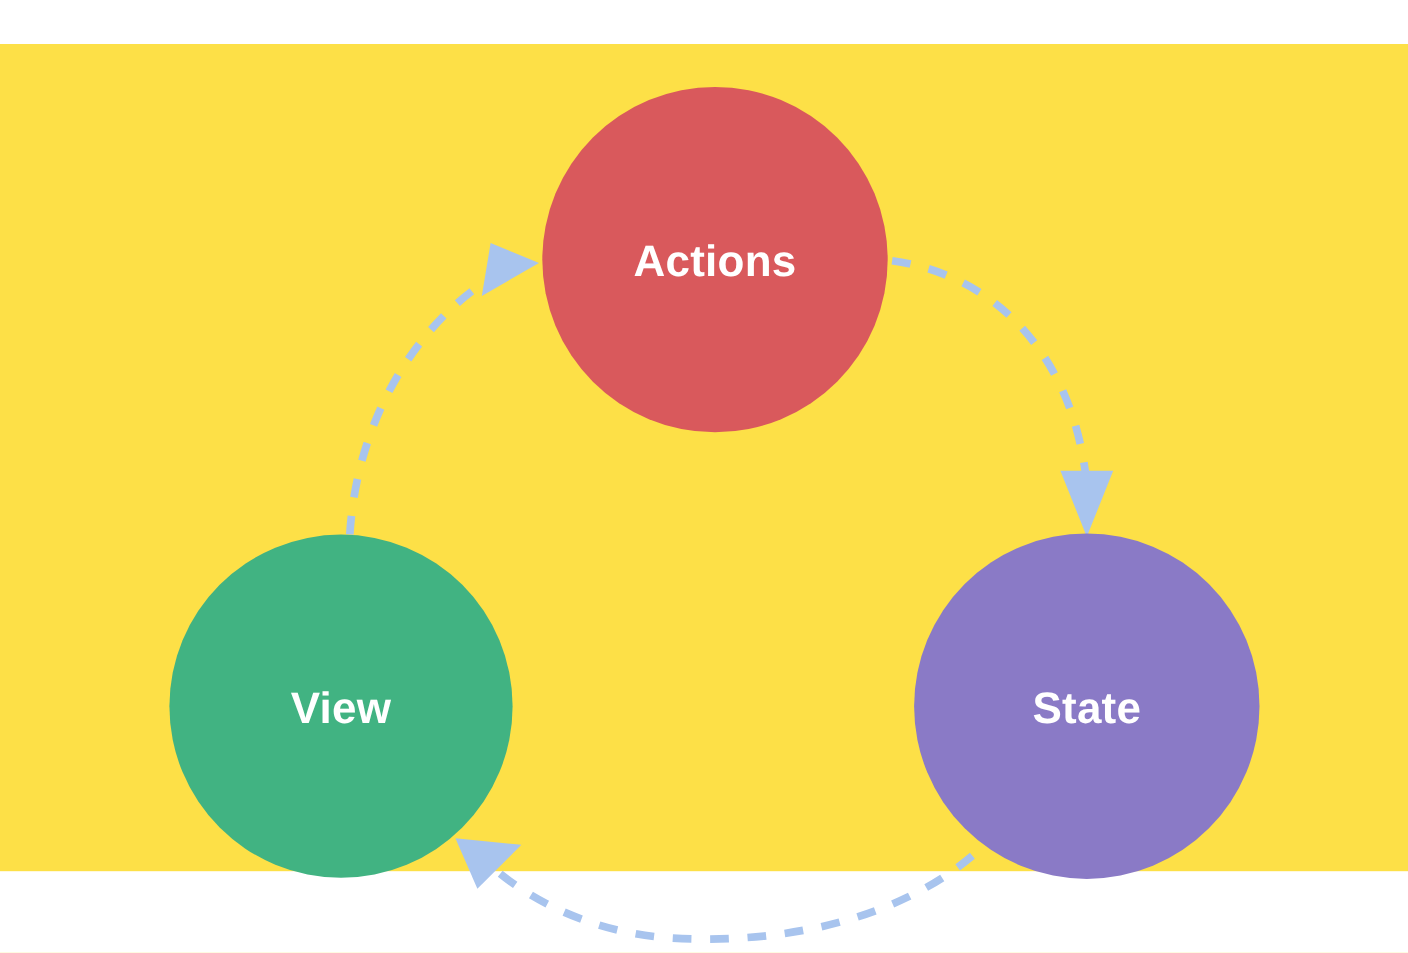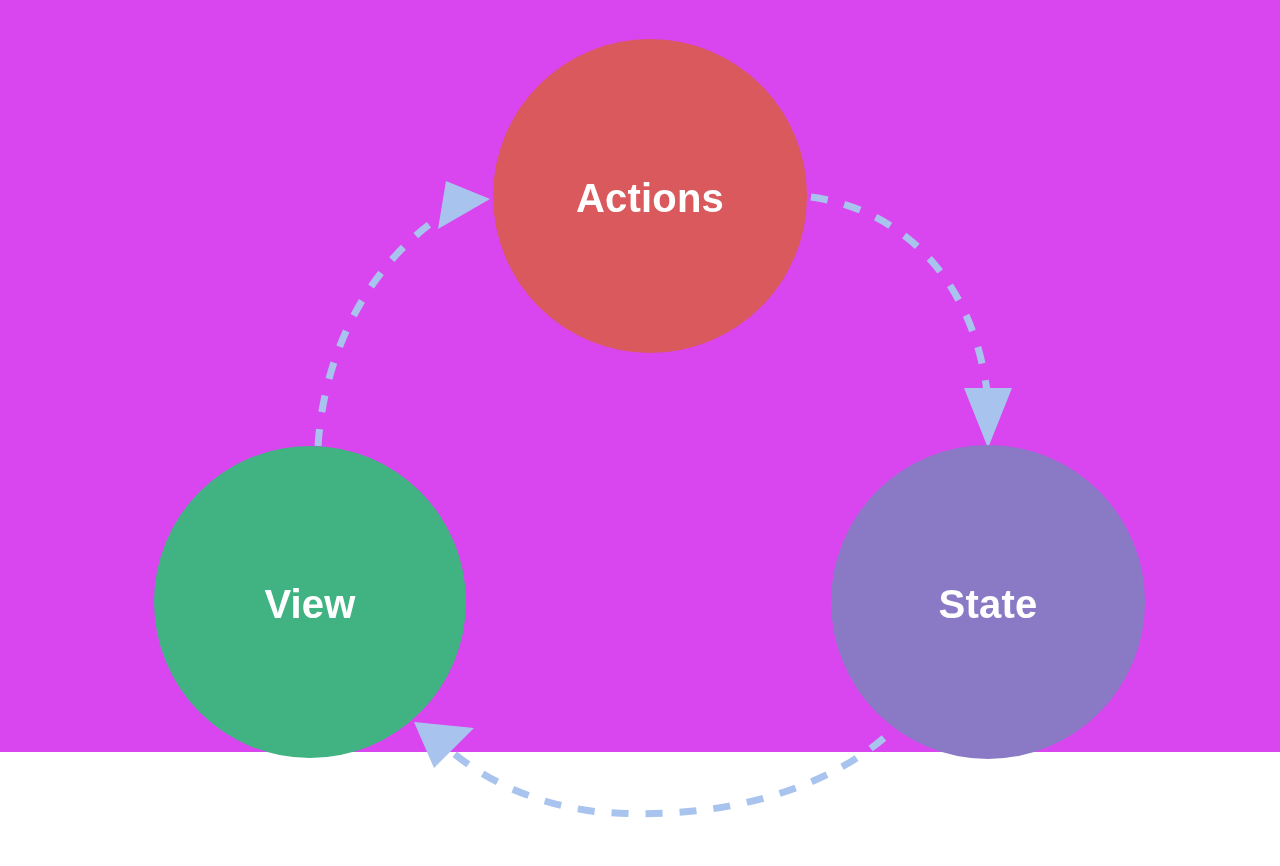--- a/index.html
+++ b/index.html
@@ -11,21 +11,22 @@
   body {
     width: 1280px;
     height: 866px;
     font-family: "Liberation Sans", sans-serif;
     overflow: hidden;
   }
   #diagram-root {
     position: relative;
     width: 1280px;
     height: 752px;
-    background: #d946ef;
+    background: #fde047;
+    margin-top: 40px;
   }
   #flow-svg {
     position: absolute;
     top: 0;
     left: 0;
     width: 1280px;
     height: 866px;
     display: block;
   }
   .node-label {

